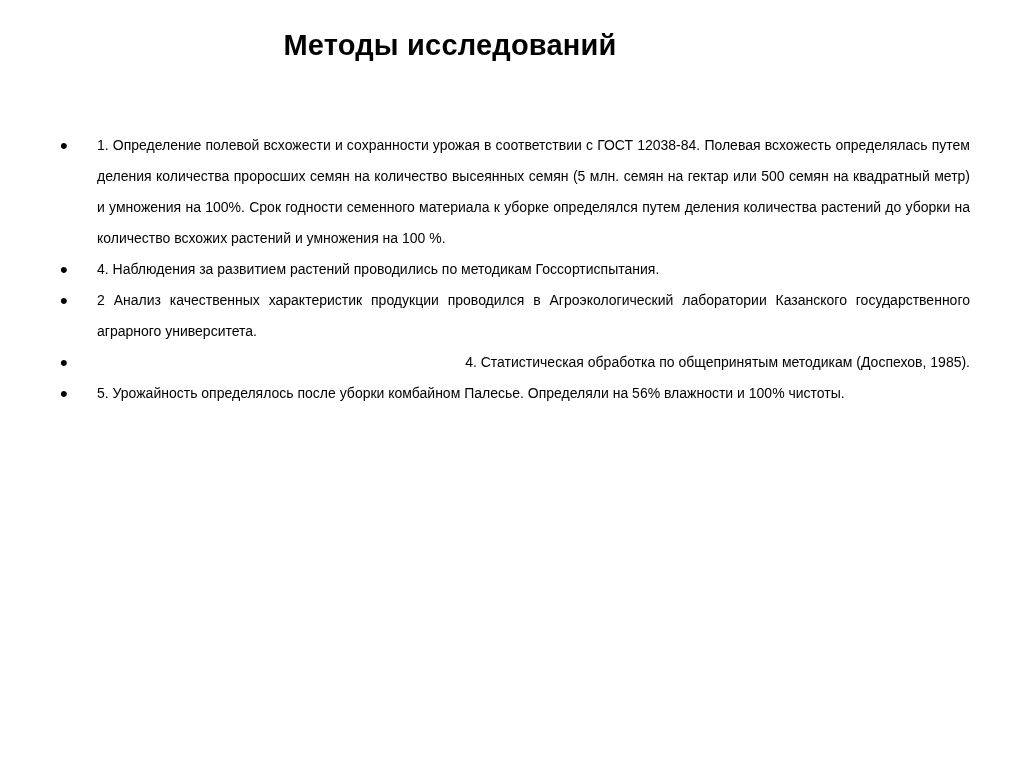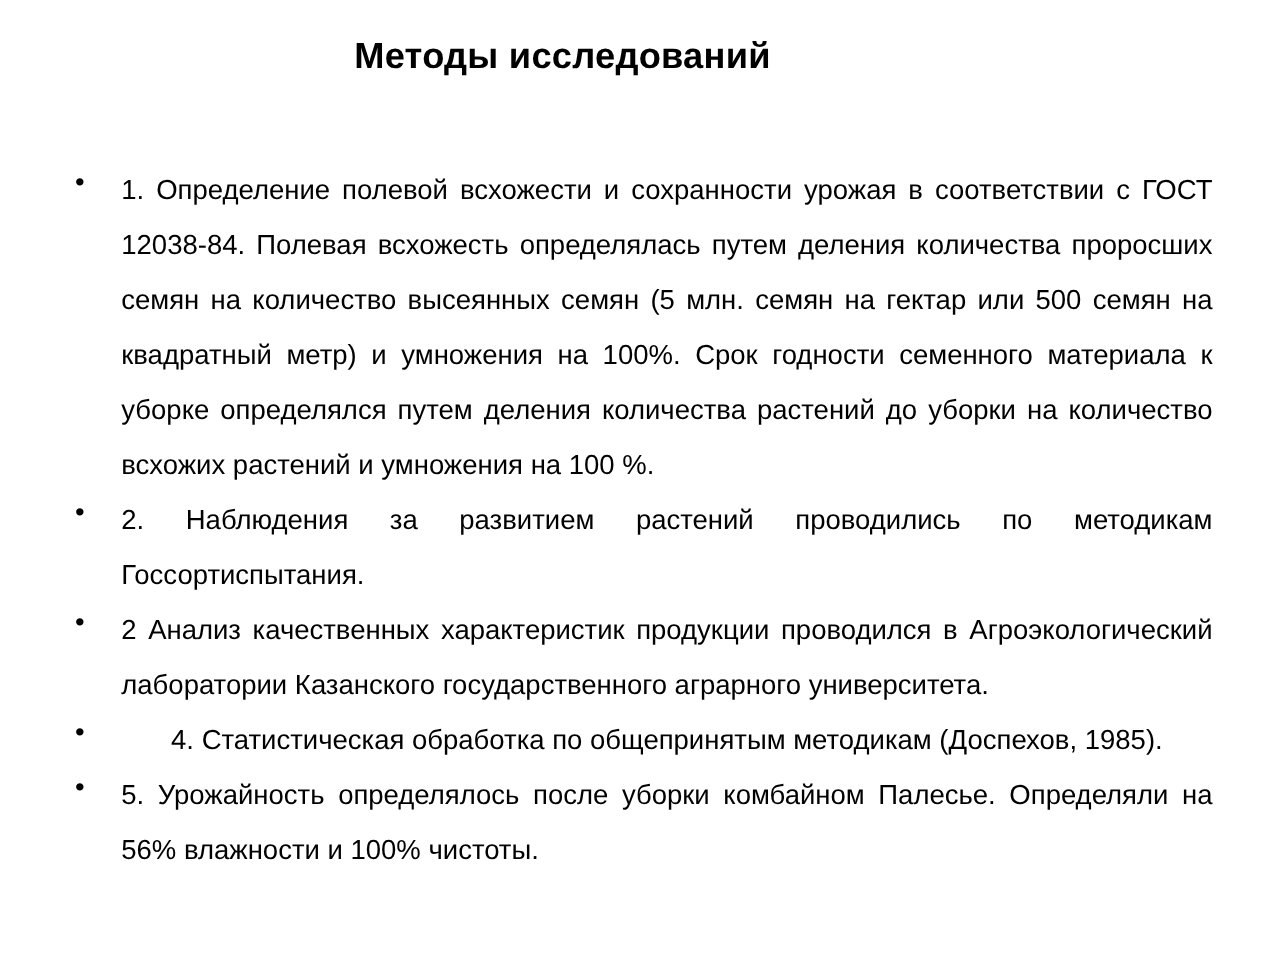--- a/index.html
+++ b/index.html
@@ -60,51 +60,51 @@
     line-height: 31px;
     color: #000000;
     text-align: left;
     padding-left: 5px;
     box-sizing: border-box;
     user-select: none;
   }
 
   .bullet-text {
     flex: 1 1 auto;
-    font-size: 22px;
-    line-height: 44px;
+    font-size: 14px;
+    line-height: 31px;
     color: #000000;
     text-align: justify;
     text-justify: inter-word;
     word-spacing: 0px;
     hyphens: none;
   }
 
   
   .bullet-text.natural {
-    text-align: center;
+    text-align: right;
   }
 </style>
 </head>
 <body>
 
 <div class="slide">
 
   <div class="slide-title">Методы исследований</div>
 
   <div class="body-block">
 
     <div class="bullet-row">
       <div class="bullet-marker">•</div>
       <div class="bullet-text">1. Определение полевой всхожести и сохранности урожая в соответствии с ГОСТ 12038-84. Полевая всхожесть определялась путем деления количества проросших семян на количество высеянных семян (5 млн. семян на гектар или 500 семян на квадратный метр) и умножения на 100%. Срок годности семенного материала к уборке определялся путем деления количества растений до уборки на количество всхожих растений и умножения на 100 %.</div>
     </div>
 
     <div class="bullet-row">
       <div class="bullet-marker">•</div>
-      <div class="bullet-text">2. Наблюдения за развитием растений проводились по методикам Госсортиспытания.</div>
+      <div class="bullet-text">4. Наблюдения за развитием растений проводились по методикам Госсортиспытания.</div>
     </div>
 
     <div class="bullet-row">
       <div class="bullet-marker">•</div>
       <div class="bullet-text">2 Анализ качественных характеристик продукции проводился в Агроэкологический лаборатории Казанского государственного аграрного университета.</div>
     </div>
 
     <div class="bullet-row">
       <div class="bullet-marker">•</div>
       <div class="bullet-text natural">4. Статистическая обработка по общепринятым методикам (Доспехов, 1985).</div>

